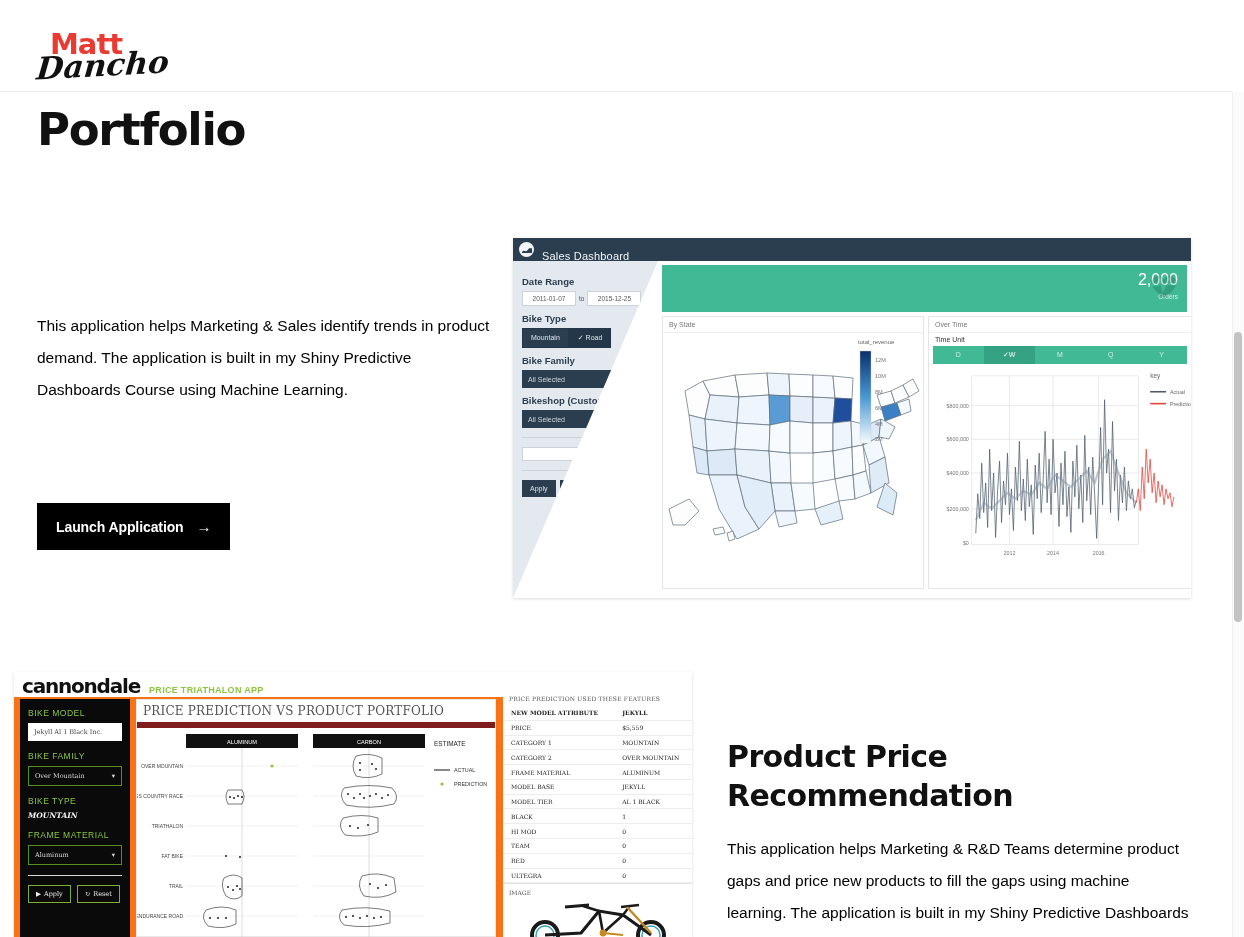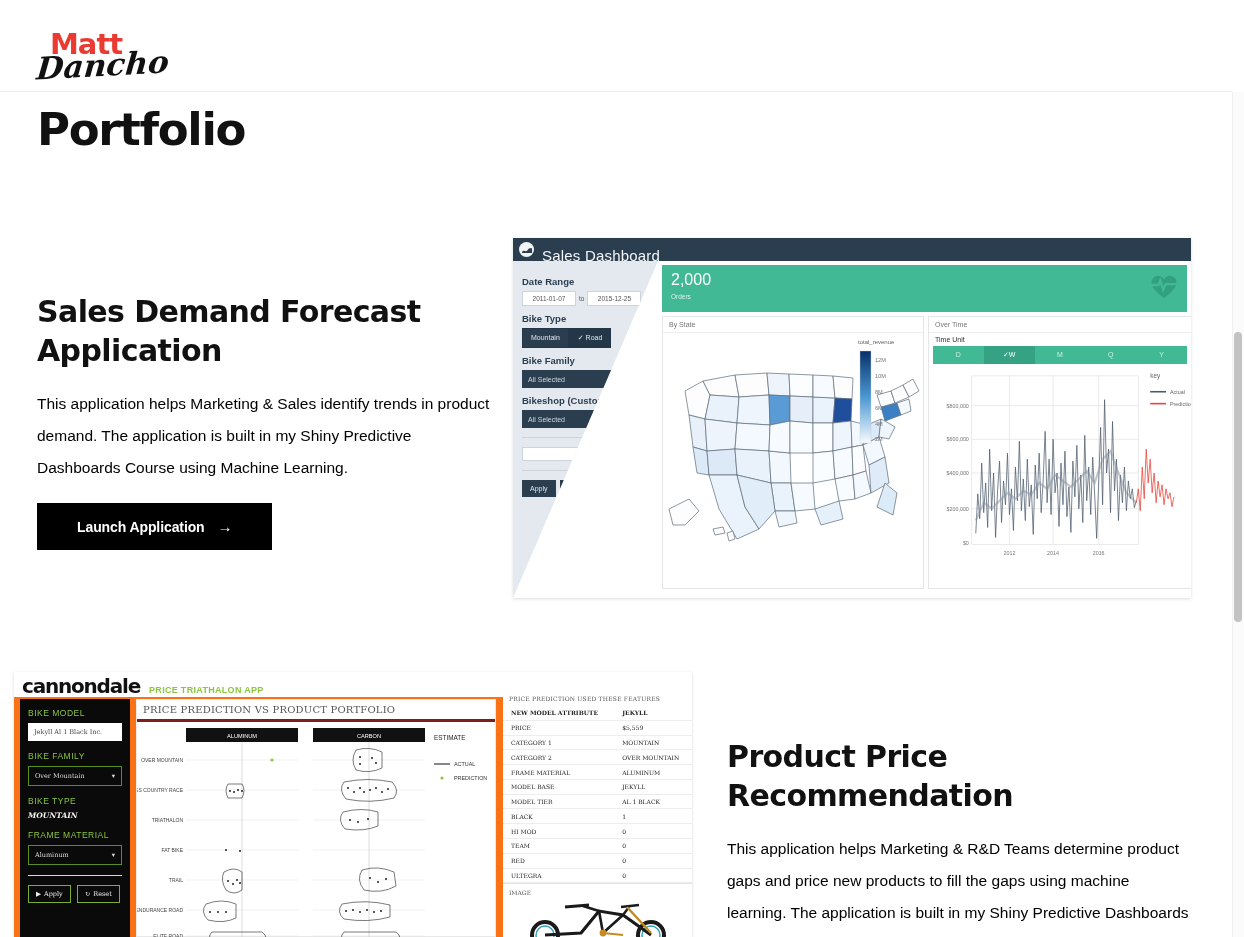--- a/index.html
+++ b/index.html
@@ -51,21 +51,21 @@
     font-size: 30px; font-weight: 800; color:#111; line-height:1.3;
     letter-spacing:-.6px; font-family:"DejaVu Sans", sans-serif;
   }
   .proj-desc {
     font-size: 15.5px; line-height: 2.07; color: #000000; margin-top: 18px;
     font-family:"Liberation Sans", sans-serif;
   }
   .launch-btn {
     display:inline-flex; align-items:center; gap: 13px;
     background:#000; color:#fff; border:none; cursor:pointer;
-    padding: 15px 40px; font-size: 14px; font-weight: 700;
+    padding: 15px 19px; font-size: 14px; font-weight: 700;
     letter-spacing:-.1px; font-family:"Liberation Sans", sans-serif;
   }
   .launch-btn .arrow { font-size:15px; font-weight:400; }
 
   #proj1-text { position:absolute; left: 37px; top: 292px; width: 460px; }
   #proj1-btn-wrap { position:absolute; left: 37px; top: 503px; }
   #proj2-text { position:absolute; left: 727px; top: 737px; width: 465px; }
 
   
   .shot1 {
@@ -75,21 +75,21 @@
   }
   .sd-topbar {
     position:absolute; left:0; top:0; width: 678px; height: 23px;
     background:#2b3e50; display:flex; align-items:center; gap:8px; padding-left:6px;
   }
   .sd-logo-circle {
     width:15px; height:15px; border-radius:50%; background:#f2f4f6;
     display:flex; align-items:center; justify-content:center;
   }
   .sd-logo-circle svg { width:12px; height:12px; }
-  .sd-title { color:#f3f5f7; font-size:15px; letter-spacing:.2px;margin-top:12px; }
+  .sd-title { color:#f3f5f7; font-size:11px; letter-spacing:.2px;margin-top:12px; }
   .sd-sidebar {
     position:absolute; left:0; top:23px; width: 145px; height: 337px;
     background:#e3e9ef; padding: 8px 9px 0 9px;
     clip-path: polygon(0% 0%, 100% 0%, 100% 0%, 0% 100%);
   }
   .sd-sidebar::after{
     content:""; position:absolute; inset:0;
     background: linear-gradient(to bottom right, rgba(255,255,255,0) 58%, #ffffff 58.5%);
   }
   .sd-lbl { font-size:9.5px; color:#2b3e50; font-weight:700; margin: 7px 0 4px; }
@@ -108,21 +108,21 @@
   .sd-select {
     background:#2b3e50; color:#cfd7de; font-size:7px; padding: 5px 6px;
     display:flex; justify-content:space-between; align-items:center; width:128px;
   }
   .sd-white-input { background:#fff; height:14px; width:128px; border:1px solid #ccd3da; }
   .sd-hr { height:1px; background:#ccd3da; margin: 9px 0; }
   .sd-footbtns { display:flex; gap:4px; margin-top: 6px; }
   .sd-footbtn { background:#2b3e50; color:#dfe5ea; font-size:7px; padding:5px 8px; }
 
   .sd-main { position:absolute; left: 145px; top: 23px; width: 533px; height: 337px; background:#fff; }
-  .kpi-row { display:flex; gap:4px; padding: 4px; }
+  .kpi-row { display:flex; gap:4px; padding: 4px; text-align: right; }
   .kpi {
     flex:1; background:#41b995; height: 47px; position:relative; padding: 7px 9px; overflow:hidden;
   }
   .kpi-val { color:#fff; font-size:16px; line-height:1; font-weight:400; }
   .kpi-lbl { color:#d8f1e8; font-size:6.5px; margin-top:5px; }
   .kpi-icon { position:absolute; right:8px; top:8px; opacity:.28; }
   .panel-row { display:flex; gap:4px; padding: 0 4px 4px; }
   .panel {
     flex:1; background:#fff; border:1px solid #e6e6e6; height: 273px; position:relative;
   }
@@ -170,21 +170,21 @@
   .cd-hr { height:1px; background:#d8d8d8; margin: 8px 0 9px; }
   .cd-btns { display:flex; gap:6px; }
   .cd-btn {
     border:1px solid #7fae34; color:#eee; font-size:6.5px; padding:4px 7px;
     display:flex; align-items:center; gap:3px; font-family:"DejaVu Serif", serif;
   }
   .cd-plot {
     position:absolute; left: 122px; top: 27px; width: 360px; height: 238px;
     border:1px solid #e8e8e8; background:#fff;
   }
-  .cd-plot-hd { font-size:10px; color:#555; padding:4px 6px; border-bottom:3px solid #7f1d1d;
+  .cd-plot-hd { font-size:12px; color:#555; padding:4px 6px; border-bottom:6px solid #7f1d1d;
     font-family:"DejaVu Serif", serif; letter-spacing:.2px; }
   .cd-table {
     position:absolute; left: 489px; top: 18px; width: 190px; height: 247px;
     background:#fff;
   }
   .cd-table-hd { font-size:6px; color:#555; padding: 5px 6px 4px;
     font-family:"DejaVu Serif", serif; letter-spacing:.2px; }
   .cd-tbl { width: 100%; border-collapse: collapse; font-family:"DejaVu Serif", serif; }
   .cd-tbl th, .cd-tbl td {
     font-size: 6px; text-align:left; padding: 3.4px 8px; border-bottom:1px solid #ededed;
@@ -217,21 +217,20 @@
     <div class="logo">
       <span class="logo-matt">Matt</span>
       <span class="logo-dancho">Dancho</span>
     </div>
   </div>
   <div class="header-divider"></div>
 
   <h1 class="page-title">Portfolio</h1>
 
   <div id="proj1-text">
-    <h2 class="proj-title">Sales Demand Forecast Application</h2>
     <p class="proj-desc">This application helps Marketing &amp; Sales identify trends in product demand. The application is built in my Shiny Predictive Dashboards Course using Machine Learning.</p>
   </div>
   <div id="proj1-btn-wrap">
     <button class="launch-btn">
       <span>Launch Application</span>
       <span class="arrow">→</span>
     </button>
   </div>
 
   <div class="shot1">

